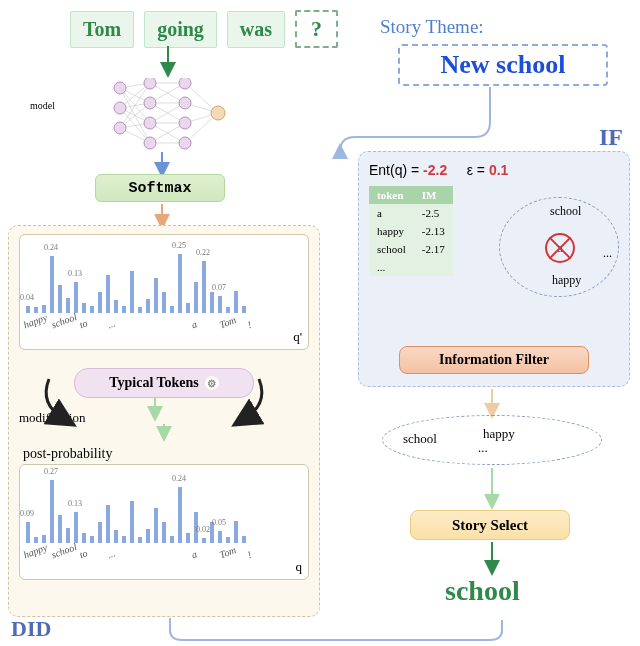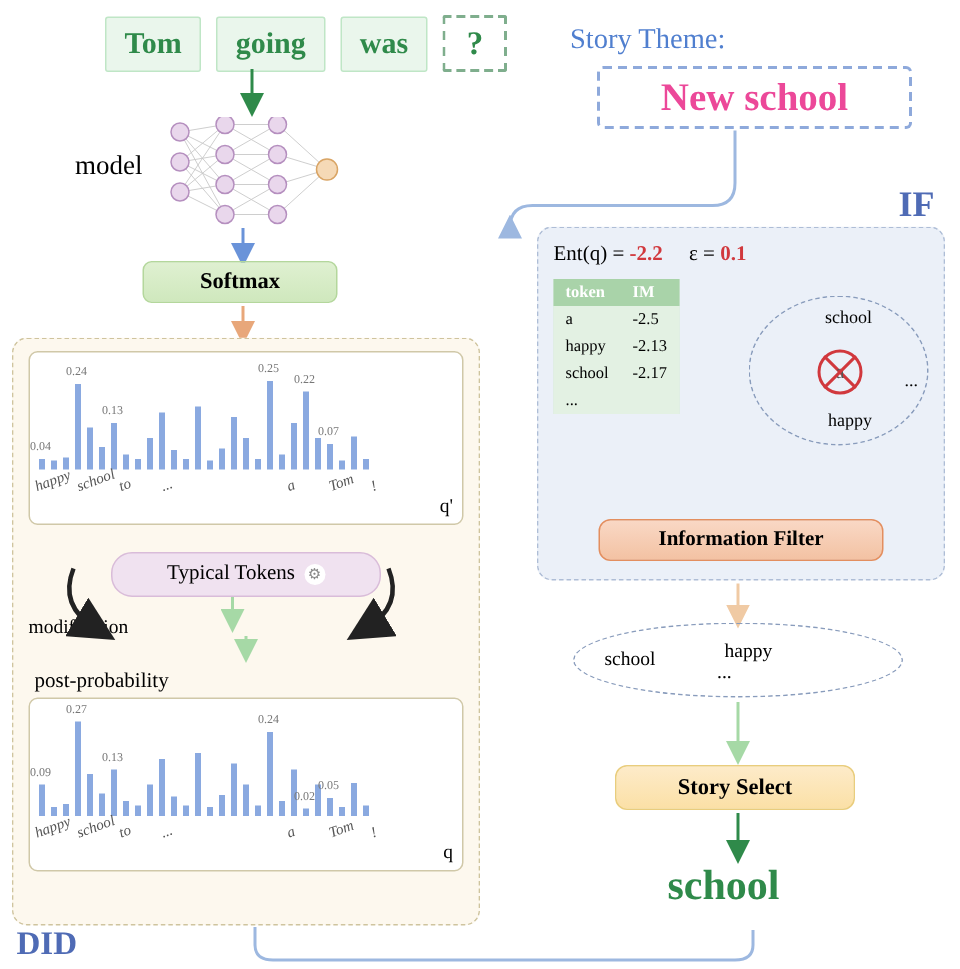--- a/index.html
+++ b/index.html
@@ -24,30 +24,30 @@
     color: #2f8a4a; font-size: 20px; font-weight: bold;
     font-family: Georgia, serif;
   }
   .tok-q {
     border: 2px dashed #7fae8d; background: transparent;
     color: #2f8a4a; padding: 4px 14px; font-size: 22px;
   }
 
   
   .model-wrap { position: absolute; top: 78px; left: 110px; }
-  .model-label { position:absolute; top: 100px; left: 30px; font-size:18px;margin-left:20px;}
+  .model-label { position:absolute; top: 100px; left: 30px; font-size:10px;}
 
   
   .softmax {
     position: absolute; top: 174px; left: 95px;
     width: 130px; height: 28px;
     background: linear-gradient(180deg,#dff0d1,#cfe8bd);
     border: 1px solid #b4d79c; border-radius: 6px;
     display:flex; align-items:center; justify-content:center;
-    font-weight: bold; font-size: 15px;
+    font-weight: bold; font-size: 15px; font-family: Liberation Mono, monospace;
   }
 
   
   .did-panel {
     position: absolute; top: 225px; left: 8px;
     width: 312px; height: 392px;
     background: #fdf8ee;
     border: 1px dashed #cfc49e; border-radius: 10px;
     padding: 8px 10px;
   }
@@ -68,36 +68,36 @@
     font-size: 10px; color:#555; margin-top:2px;
     position:relative; height:28px;
   }
   .axis-labels span { font-style: italic; font-family:Georgia,serif; transform:rotate(-20deg); display:inline-block; width:24px;}
   .qprime { position:absolute; right:6px; bottom:4px; font-size:13px;}
 
   .typical {
     margin: 18px auto 0; width: 180px; height: 30px;
     background: #f0e2f0; border:1px solid #d9bcd9; border-radius: 14px;
     display:flex; align-items:center; justify-content:center; gap:6px;
-    font-weight:normal; font-size:14px; position:relative;
+    font-weight:bold; font-size:14px; position:relative;
   }
   .gear { width:14px; height:14px; background:#fff; border-radius:50%;
     display:flex;align-items:center;justify-content:center;font-size:10px;color:#888;}
   .curly-arrows { position:absolute; top:148px; left:0; width:100%; height:60px;}
   .mod-label { text-align:left; font-size:13px; margin-top:12px;}
 
   
   .if-panel {
     position: absolute; top: 151px; left: 358px;
     width: 272px; height: 236px;
     background: #ebf0f8; border:1px dashed #aebdd6; border-radius:10px;
     padding: 10px;
   }
   .if-label { position:absolute; top:-28px; right:6px; color:#4f6bb5; font-size:24px; font-weight:bold;}
-  .ent-line { font-size:14px; font-family: Liberation Serif, serif; }
+  .ent-line { font-size:14px; font-family: Liberation Sans, sans-serif; }
   .ent-line .v1 { color:#d1383d; font-weight:bold;}
   .ent-line .v2 { color:#d1383d; font-weight:bold;}
   .im-table {
     margin-top:8px; border-collapse:collapse; font-size:11px; background:#cfe6cf;
   }
   .im-table th { background:#a9d3a9; color:#fff; padding:3px 8px; text-align:left;}
   .im-table td { background:#e3f1e3; padding:3px 8px;}
   .token-ellipse {
     position:absolute; top:45px; right:10px; width:120px; height:100px;
     border:1px dashed #899cbc; border-radius:50%;
@@ -125,21 +125,21 @@
     font-weight:bold; font-size:14px;
   }
 
   
   .theme-label { position:absolute; top:16px; left:380px; color:#507fcf; font-size:19px; font-family:"Times New Roman"; }
   .theme-box {
     position:absolute; top:44px; left:398px;
     width:210px; height:42px;
     border:2px dashed #8ea9db; border-radius:4px;
     display:flex; align-items:center; justify-content:center;
-    color:#ec4899; font-size:26px; font-weight:bold;
+    color:#1d4ed8; font-size:26px; font-weight:bold;
     font-family:Georgia,serif;
     text-shadow: 1px 1px 0 #fff;
   }
 
   
   .sel-ellipse {
     position:absolute; top:415px; left:382px;
     width:220px; height:50px; border:1px dashed #899cbc; border-radius:50%;
     font-size:13px;
   }

